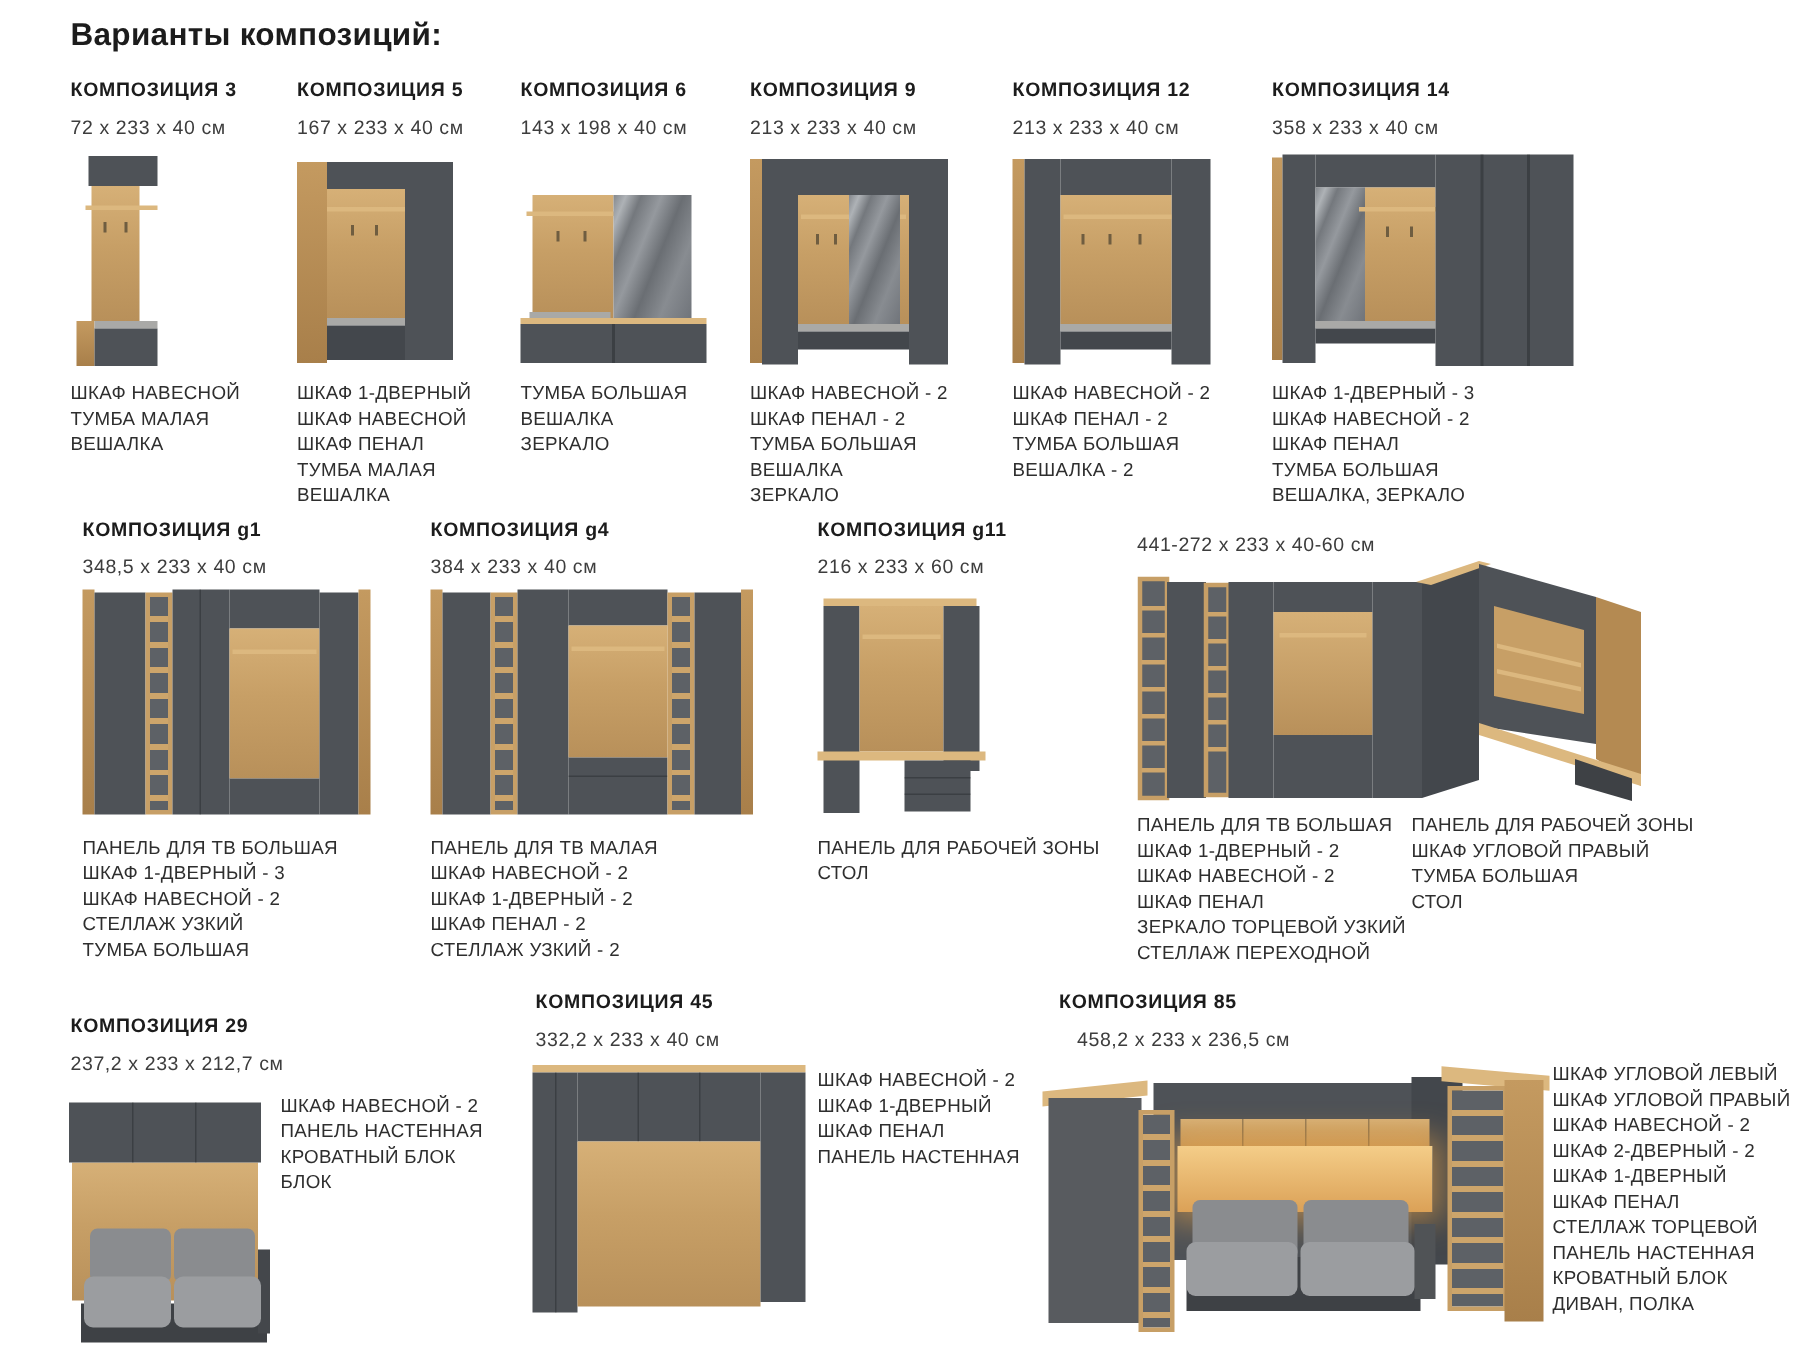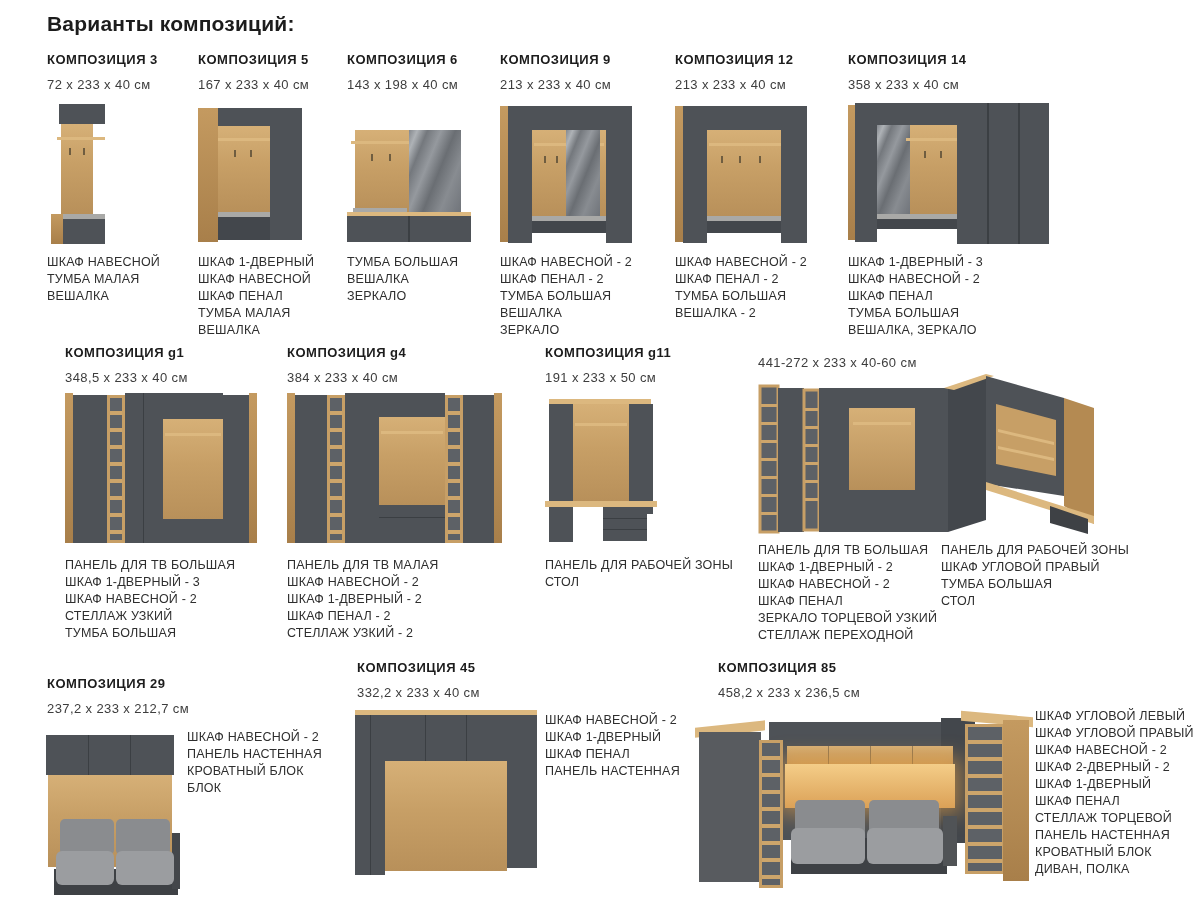--- a/index.html
+++ b/index.html
@@ -190,21 +190,21 @@
   </div>
   <div class="clist">
       <div>ШКАФ 1-ДВЕРНЫЙ - 3</div>
       <div>ШКАФ НАВЕСНОЙ - 2</div>
       <div>ШКАФ ПЕНАЛ</div>
       <div>ТУМБА БОЛЬШАЯ</div>
       <div>ВЕШАЛКА, ЗЕРКАЛО</div>
     </div>
 </div>
 
-<div class="card" style="left:65px;top:345px;width:238px">
+<div class="card" style="left:55px;top:345px;width:238px">
   <div class="c-title">КОМПОЗИЦИЯ g1</div>
   <div class="c-dims">348,5 x 233 x 40 см</div>
   <div class="figwrap r2">
     <div class="fig" style="width:192px;height:162px">
       <div class="f wd2" style="left:0;top:6px;width:8px;height:150px"></div>
       <div class="f dk" style="left:8px;top:8px;width:34px;height:148px"></div>
       <div class="f rack" style="left:42px;top:8px;width:18px;height:148px"></div>
       <div class="f dk" style="left:60px;top:6px;width:38px;height:150px"></div>
       <div class="f ln" style="left:78px;top:6px;width:1px;height:150px"></div>
       <div class="f dk" style="left:98px;top:6px;width:60px;height:26px"></div>
@@ -247,21 +247,21 @@
       <div>ПАНЕЛЬ ДЛЯ ТВ МАЛАЯ</div>
       <div>ШКАФ НАВЕСНОЙ - 2</div>
       <div>ШКАФ 1-ДВЕРНЫЙ - 2</div>
       <div>ШКАФ ПЕНАЛ - 2</div>
       <div>СТЕЛЛАЖ УЗКИЙ - 2</div>
     </div>
 </div>
 
 <div class="card" style="left:545px;top:345px;width:212px">
   <div class="c-title">КОМПОЗИЦИЯ g11</div>
-  <div class="c-dims">191 x 233 x 50 см</div>
+  <div class="c-dims">216 x 233 x 60 см</div>
   <div class="figwrap r2">
     <div class="fig" style="width:112px;height:152px">
       <div class="f shf" style="left:4px;top:2px;width:102px;height:5px"></div>
       <div class="f dk" style="left:4px;top:7px;width:24px;height:138px"></div>
       <div class="f wd" style="left:28px;top:7px;width:56px;height:97px"></div>
       <div class="f shf" style="left:30px;top:26px;width:52px;height:3px"></div>
       <div class="f dk" style="left:84px;top:7px;width:24px;height:110px"></div>
       <div class="f shf" style="left:0;top:104px;width:112px;height:6px"></div>
       <div class="f dk" style="left:58px;top:110px;width:44px;height:34px"></div>
       <div class="f ln" style="left:58px;top:121px;width:44px;height:1px"></div>
@@ -375,21 +375,21 @@
   </div>
   <div class="clist" style="position:absolute;left:190px;top:52px;margin-top:0">
       <div>ШКАФ НАВЕСНОЙ - 2</div>
       <div>ШКАФ 1-ДВЕРНЫЙ</div>
       <div>ШКАФ ПЕНАЛ</div>
       <div>ПАНЕЛЬ НАСТЕННАЯ</div>
     </div>
 </div>
 
 <div class="card" style="left:695px;top:660px;width:505px;height:240px">
-  <div class="c-title" style="margin-left:23px">КОМПОЗИЦИЯ 85</div>
+  <div class="c-title" style="margin-left:11px">КОМПОЗИЦИЯ 85</div>
   <div class="c-dims" style="margin-left:23px">458,2 x 233 x 236,5 см</div>
   <div class="fig" style="position:absolute;left:0;top:28px;width:338px;height:207px">
     <div class="f dk" style="left:74px;top:34px;width:196px;height:118px"></div>
     <div class="f dk2" style="left:246px;top:30px;width:34px;height:125px"></div>
     <div class="f wd" style="left:92px;top:58px;width:166px;height:18px"></div>
     <div class="f ln" style="left:133px;top:58px;width:1px;height:18px"></div>
     <div class="f ln" style="left:175px;top:58px;width:1px;height:18px"></div>
     <div class="f ln" style="left:217px;top:58px;width:1px;height:18px"></div>
     <div class="f lit" style="left:90px;top:76px;width:170px;height:44px"></div>
     <div class="f shf" style="left:0;top:36px;width:70px;height:10px;transform:skewY(-6deg)"></div>

